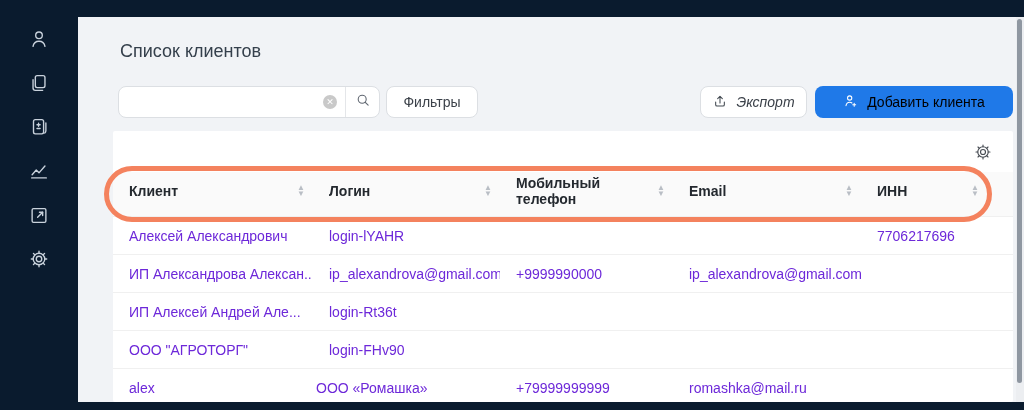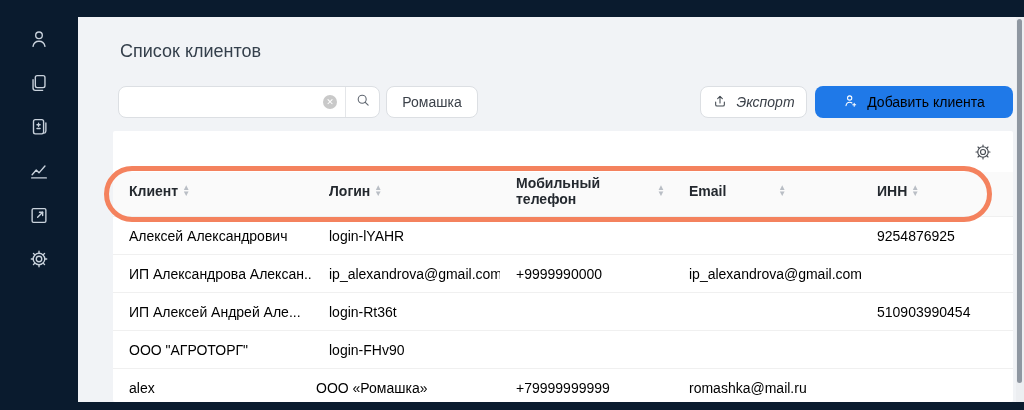--- a/index.html
+++ b/index.html
@@ -98,38 +98,38 @@
     padding-right: 20px;
   }
   .table-gear { width: 20px; height: 20px; cursor: pointer; }
   .table-gear svg { width: 20px; height: 20px; stroke: #4a4f56; stroke-width: 1.4; fill: none; stroke-linecap: round; }
   .thead {
     height: 45px; background: #fafafa;
     border-bottom: 1px solid #f0f0f0;
     display: flex;
   }
   .th {
-    display: flex; align-items: center; 
+    display: flex; align-items: center; justify-content: space-between;
     padding: 0 8px 6px 16px;
     font-size: 14px; font-weight: bold; color: #24292f;
     cursor: pointer;
   }
   .sorter {
     display: flex; flex-direction: column; align-items: center;
     color: #b9bec5; font-size: 8px; line-height: 6px;
     margin-left: 4px;
   }
   .trow {
     height: 38px; display: flex;
     border-bottom: 1px solid #f0f0f0;
   }
   .td {
     display: flex; align-items: center;
     padding: 0 8px 0 16px;
-    font-size: 14px; color: #000000;
+    font-size: 14px; color: #6d28d9;
     white-space: nowrap; overflow: hidden;
   }
   .c0 { width: 200px; } .c1 { width: 187px; } .c2 { width: 173px; }
   .c3 { width: 188px; gap: 48px; } .c4 { width: 152px; }
   .th.c4 { padding-right: 34px; }
   
   .annotation-ring {
     position: absolute; left: 104px; top: 166px;
     width: 888px; height: 56px;
     border: 5px solid #f4825e; border-radius: 30px;
@@ -210,21 +210,21 @@
       <span>
         <svg viewBox="0 0 24 24">
             <circle cx="10.8" cy="10.8" r="6"></circle>
             <path d="M15.4 15.4l4.3 4.3"></path>
           </svg>
       </span>
     </span>
   </div>
 
   <button class="btn btn-filters">
-    <span>Ромашка</span>
+    <span>Фильтры</span>
   </button>
 
   <button class="btn btn-export">
     <span>
       <svg viewBox="0 0 24 24">
           <path d="M12 15V5.5"></path>
           <path d="M8.5 8.5L12 5l3.5 3.5"></path>
           <path d="M5.5 13.5v4a2 2 0 0 0 2 2h9a2 2 0 0 0 2-2v-4"></path>
         </svg>
     </span>
@@ -291,35 +291,34 @@
             <span>▼</span>
           </span>
       </div>
     </div>
 
     <div class="trow">
       <div class="td c0">Алексей Александрович</div>
       <div class="td c1">login-lYAHR</div>
       <div class="td c2"></div>
       <div class="td c3"></div>
-      <div class="td c4">9254876925</div>
+      <div class="td c4">7706217696</div>
     </div>
     <div class="trow">
       <div class="td c0">ИП Александрова Алексан...</div>
       <div class="td c1">ip_alexandrova@gmail.com</div>
       <div class="td c2">+9999990000</div>
       <div class="td c3">ip_alexandrova@gmail.com</div>
       <div class="td c4"></div>
     </div>
     <div class="trow">
       <div class="td c0">ИП Алексей Андрей Але...</div>
       <div class="td c1">login-Rt36t</div>
       <div class="td c2"></div>
       <div class="td c3"></div>
-      <div class="td c4">510903990454</div>
     </div>
     <div class="trow">
       <div class="td c0">ООО "АГРОТОРГ"</div>
       <div class="td c1">login-FHv90</div>
       <div class="td c2"></div>
       <div class="td c3"></div>
     </div>
     <div class="trow">
       <div class="td c1">alex</div>
       <div class="td c0">ООО «Ромашка»</div>

